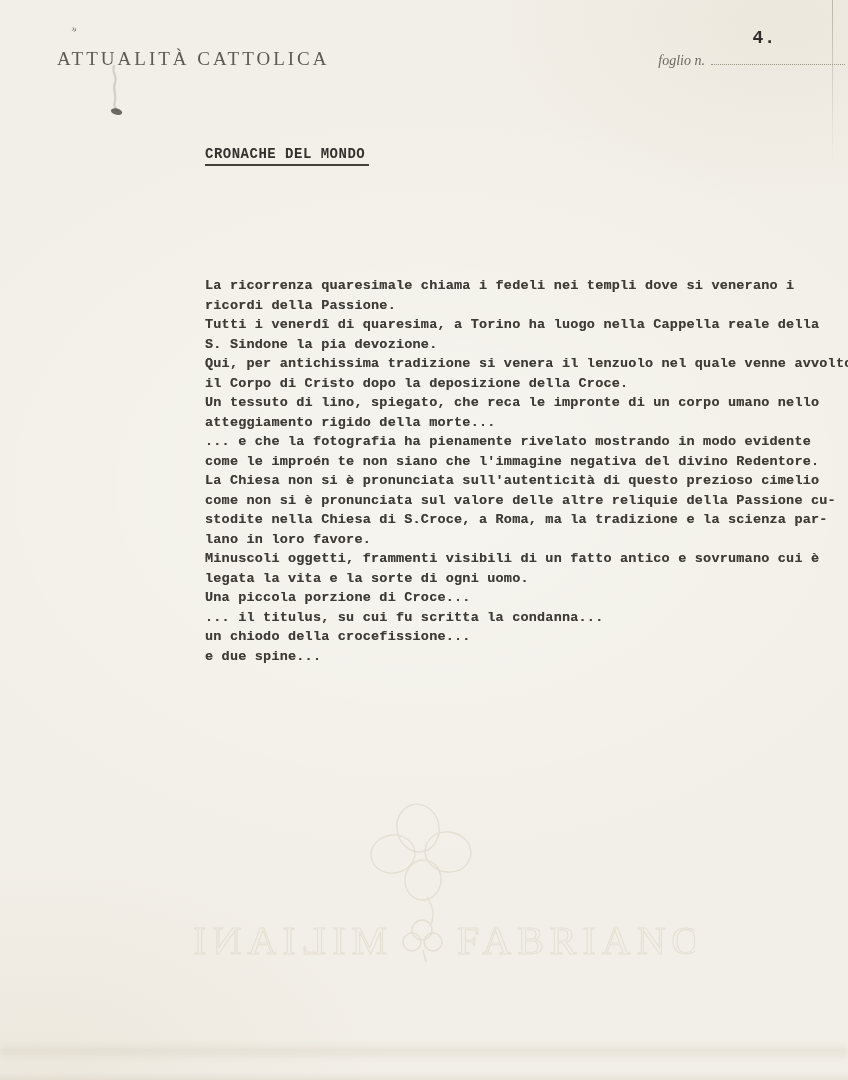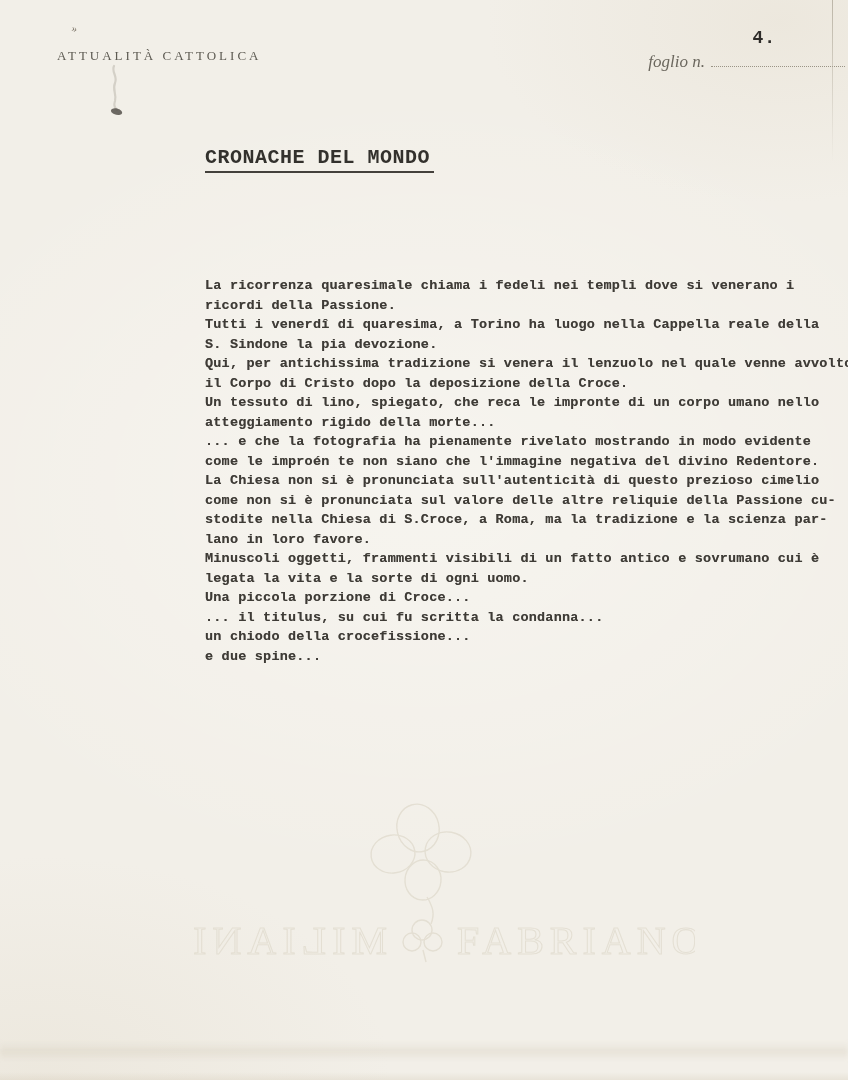--- a/index.html
+++ b/index.html
@@ -14,53 +14,53 @@
       radial-gradient(ellipse 700px 500px at 50% 45%, rgba(255,255,252,.35), transparent 80%),
       #f2efe8;
     font-family:"Liberation Mono","DejaVu Sans Mono",monospace;
     color:#3e3b36;
   }
 
   
   .publication {
     position:absolute; left:57px; top:48px;
     font-family:"Liberation Serif","DejaVu Serif",serif;
-    font-size:13px; letter-spacing:3px; color:#5d5a52;
+    font-size:19px; letter-spacing:3px; color:#5d5a52;
   }
   .sheet-number {
     position:absolute; right:72px; top:28px;
     font-size:18px; font-weight:700; color:#2e2c29; letter-spacing:1px;
   }
   .foglio-row {
     position:absolute; right:3px; top:52px;
     display:flex; align-items:baseline; gap:6px;
   }
   .foglio-label {
     font-family:"Liberation Serif","DejaVu Serif",serif;
-    font-style:italic; font-size:17px; color:#6b675e;
+    font-style:italic; font-size:14px; color:#6b675e;
   }
   .foglio-dots {
     display:inline-block; width:134px; height:12px;
     border-bottom:1.5px dotted #9a9486;
   }
   .crease {
     position:absolute; left:832px; top:0; width:1px; height:162px;
     background:linear-gradient(rgba(172,165,150,.75), rgba(172,165,150,0));
   }
   .corner-tick {
     position:absolute; left:72px; top:22px;
     font-family:"Liberation Serif",serif; font-size:11px; color:#7d7468;
     transform:rotate(15deg);
   }
   .smudge { position:absolute; left:98px; top:64px; }
 
   
   .section-title {
     position:absolute; left:205px; top:146px;
-    font-size:20px; font-weight:700; color:#33312d;
+    font-size:14px; font-weight:700; color:#33312d;
     border-bottom:2px solid #44413c; padding-bottom:2px; padding-right:4px;
     letter-spacing:.5px;
   }
   .article-title {
     position:absolute; left:205px; top:219px;
     font-size:14px; font-weight:700; color:#3a3834;
     border-bottom:1.5px solid #4a463f; padding-bottom:2px; padding-right:10px;
     letter-spacing:.3px;
   }
 

